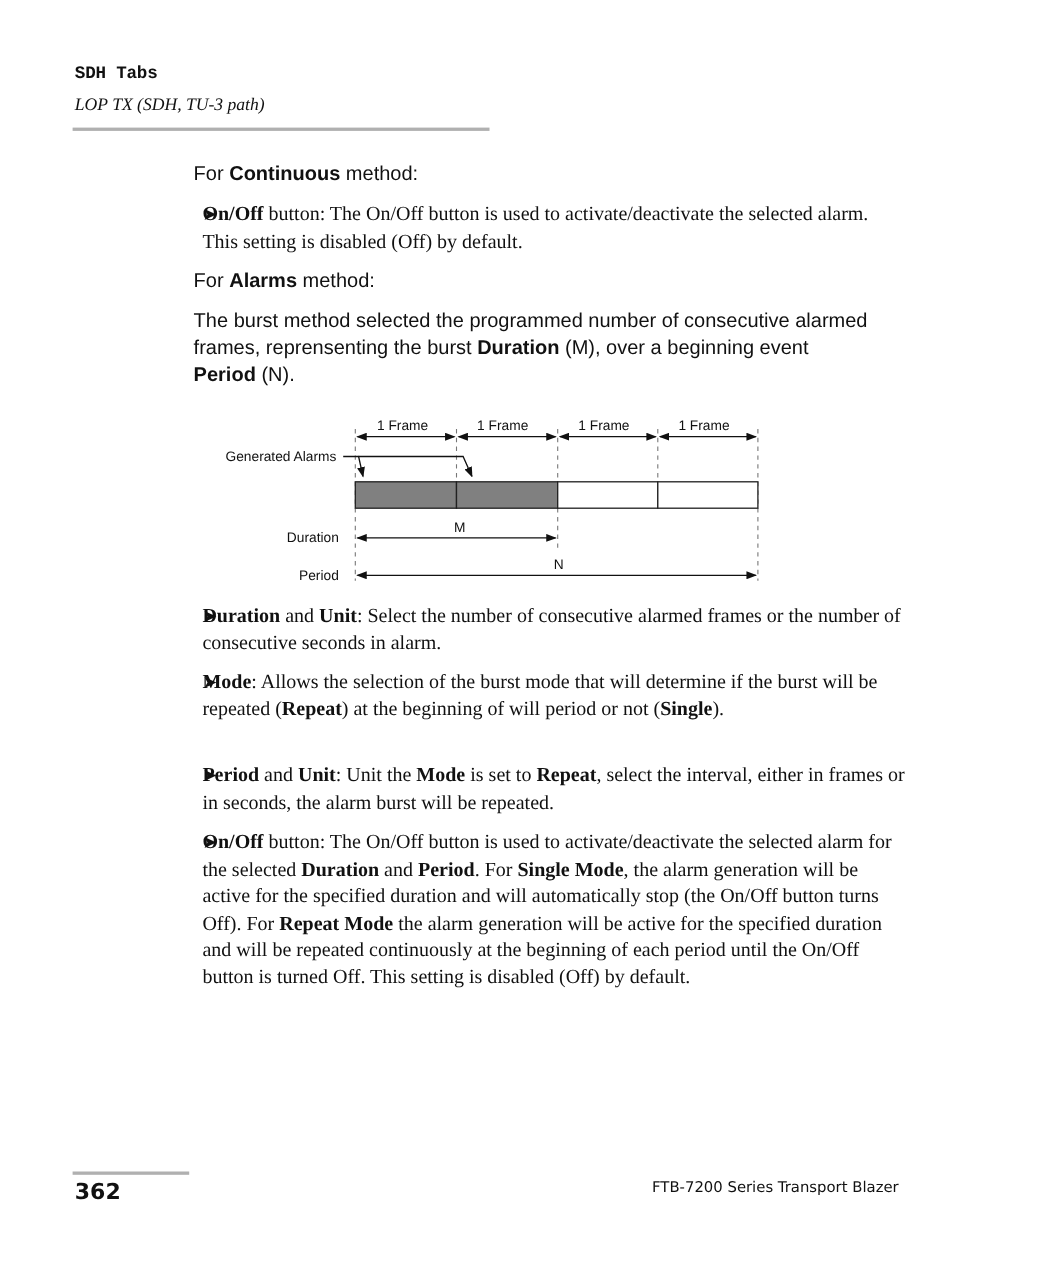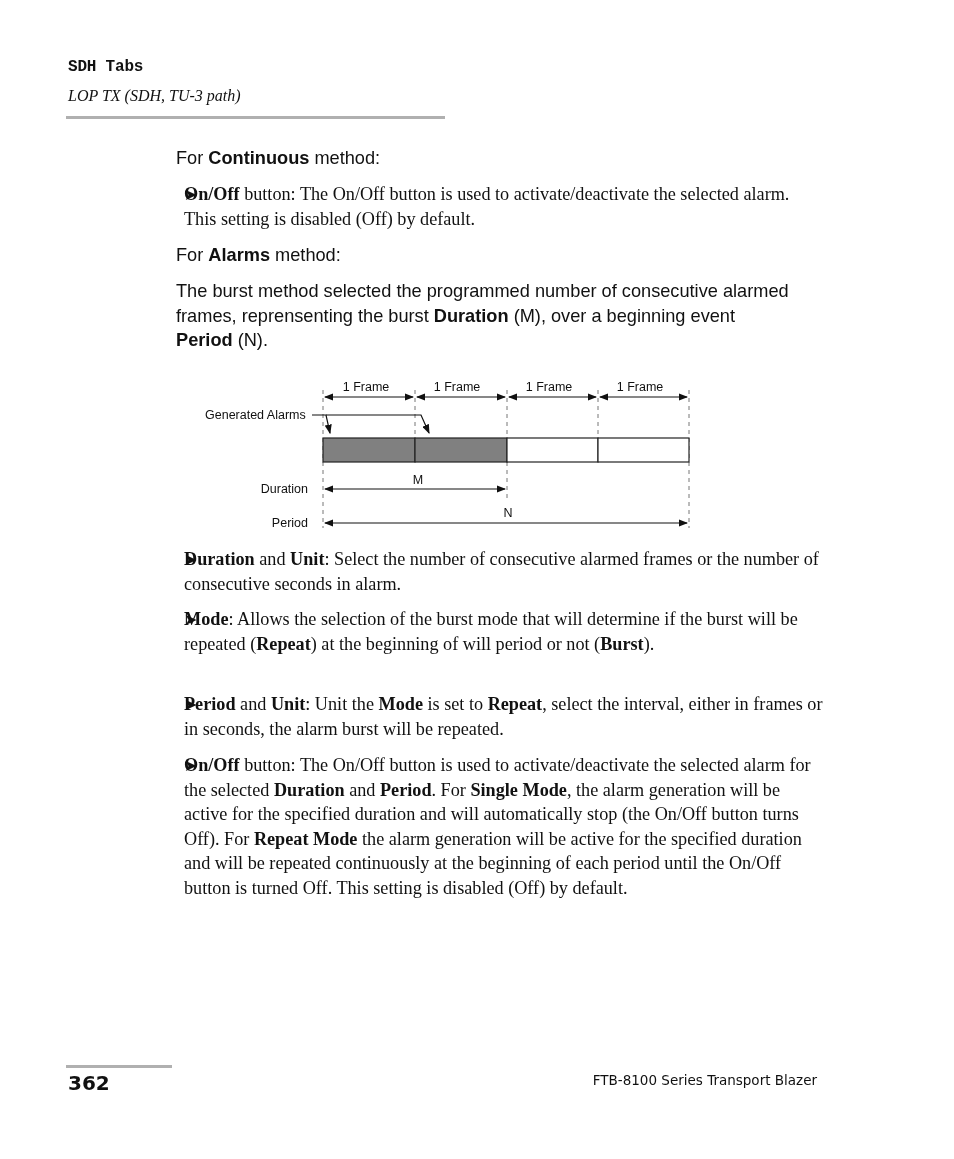--- a/index.html
+++ b/index.html
@@ -96,28 +96,28 @@
   <line x1="325" y1="523" x2="687" y2="523" stroke="#111" stroke-width="1.2" marker-start="url(#ahs)" marker-end="url(#ah)"></line>
 </svg>
 
 <div class="bullet" style="top:547px;">
   <span class="marker">➤</span>
   <span class="btext"><b>Duration</b><span> and </span><b>Unit</b><span>: Select the number of consecutive alarmed frames or the number of consecutive seconds in alarm.</span></span>
 </div>
 
 <div class="bullet" style="top:607px;">
   <span class="marker">➤</span>
-  <span class="btext"><b>Mode</b><span>: Allows the selection of the burst mode that will determine if the burst will be repeated (</span><b>Repeat</b><span>) at the beginning of will period or not (</span><b>Burst</b><span>).</span></span>
+  <span class="btext"><b>Mode</b><span>: Allows the selection of the burst mode that will determine if the burst will be repeated (</span><b>Repeat</b><span>) at the beginning of will period or not (</span><b>Single</b><span>).</span></span>
 </div>
 
 <div class="bullet" style="top:692px;">
   <span class="marker">➤</span>
   <span class="btext"><b>Period</b><span> and </span><b>Unit</b><span>: Unit the </span><b>Mode</b><span> is set to </span><b>Repeat</b><span>, select the interval, either in frames or in seconds, the alarm burst will be repeated.</span></span>
 </div>
 
 <div class="bullet" style="top:753px;">
   <span class="marker">➤</span>
   <span class="btext"><b>On/Off</b><span> button: The On/Off button is used to activate/deactivate the selected alarm for the selected </span><b>Duration</b><span> and </span><b>Period</b><span>. For </span><b>Single Mode</b><span>, the alarm generation will be active for the specified duration and will automatically stop (the On/Off button turns Off). For </span><b>Repeat Mode</b><span> the alarm generation will be active for the specified duration and will be repeated continuously at the beginning of each period until the On/Off button is turned Off. This setting is disabled (Off) by default.</span></span>
 </div>
 
 <div id="footer-rule"></div>
 <div id="page-number">362</div>
-<div id="footer-product">FTB-8100 Series Transport Blazer</div>
+<div id="footer-product">FTB-7200 Series Transport Blazer</div>
 
 </body></html>

